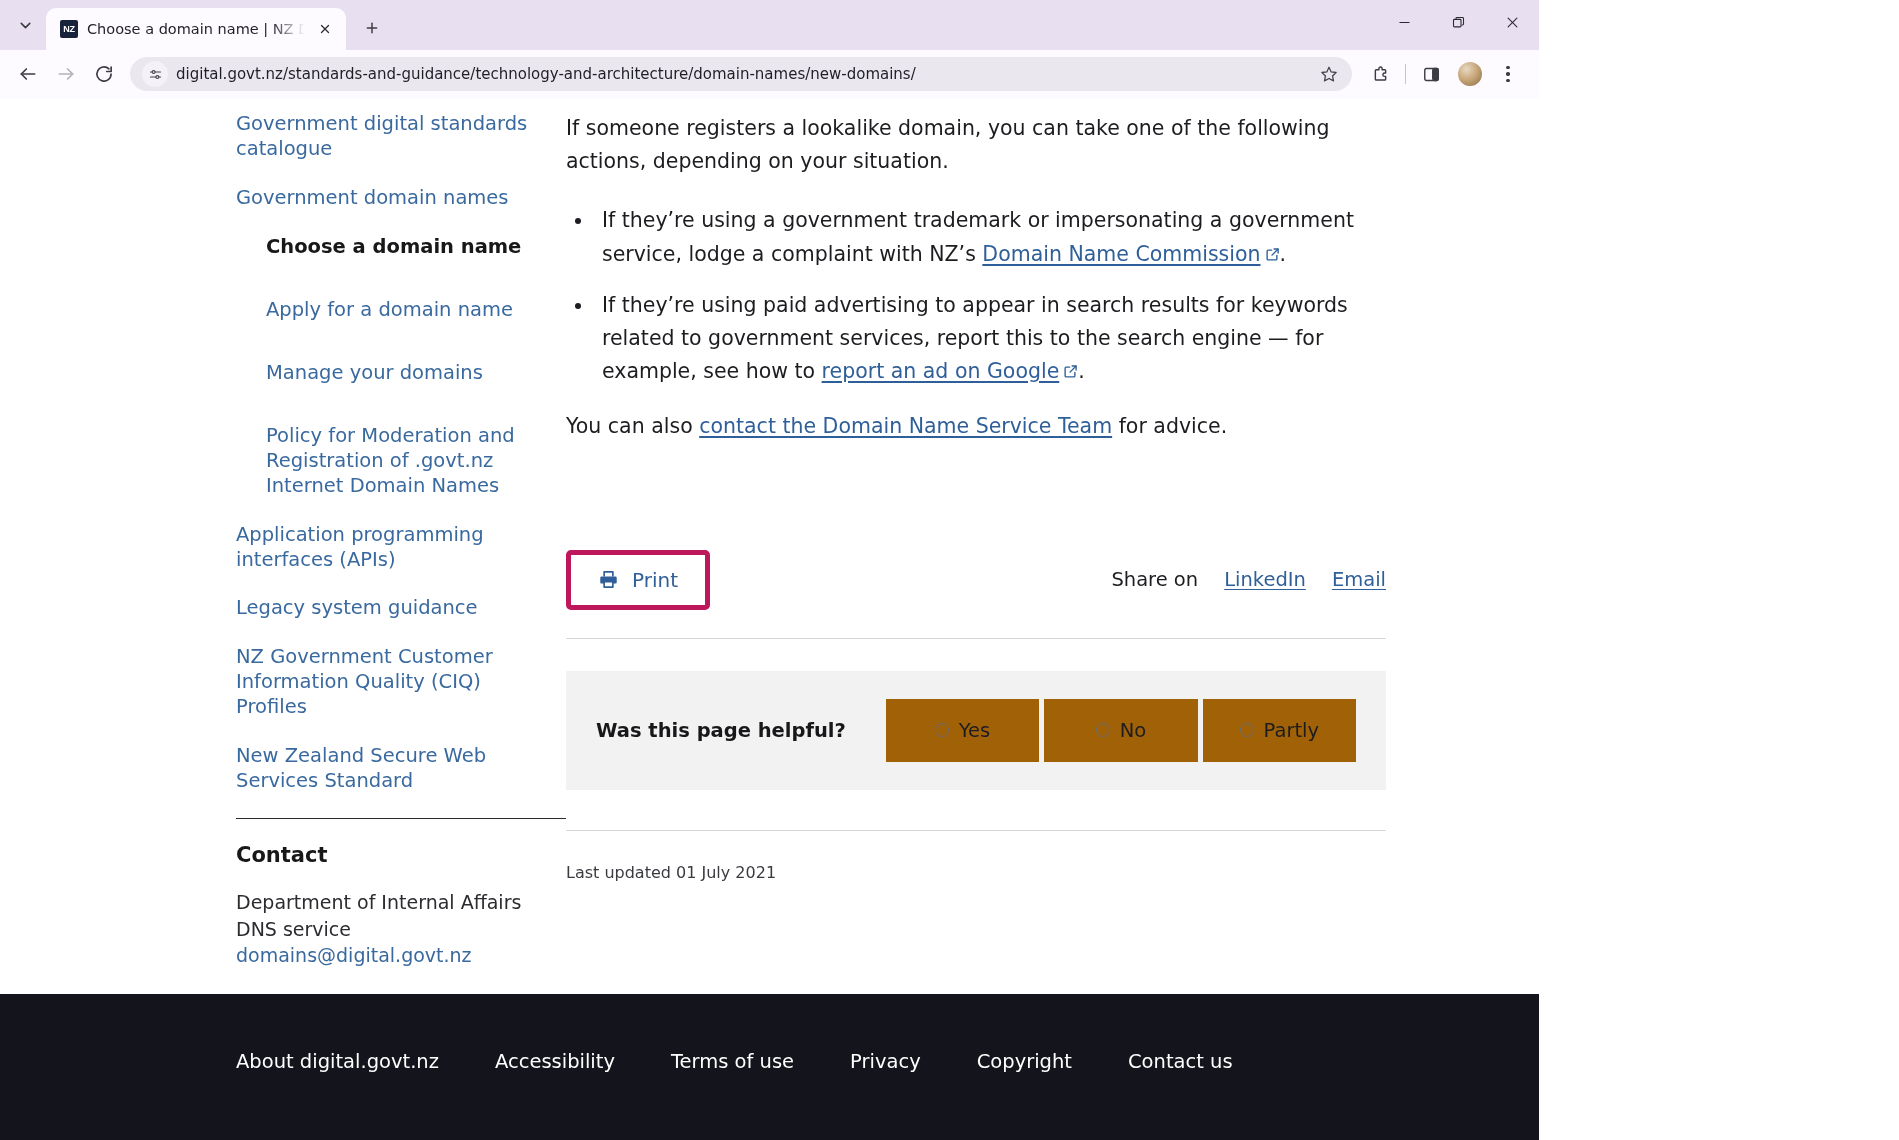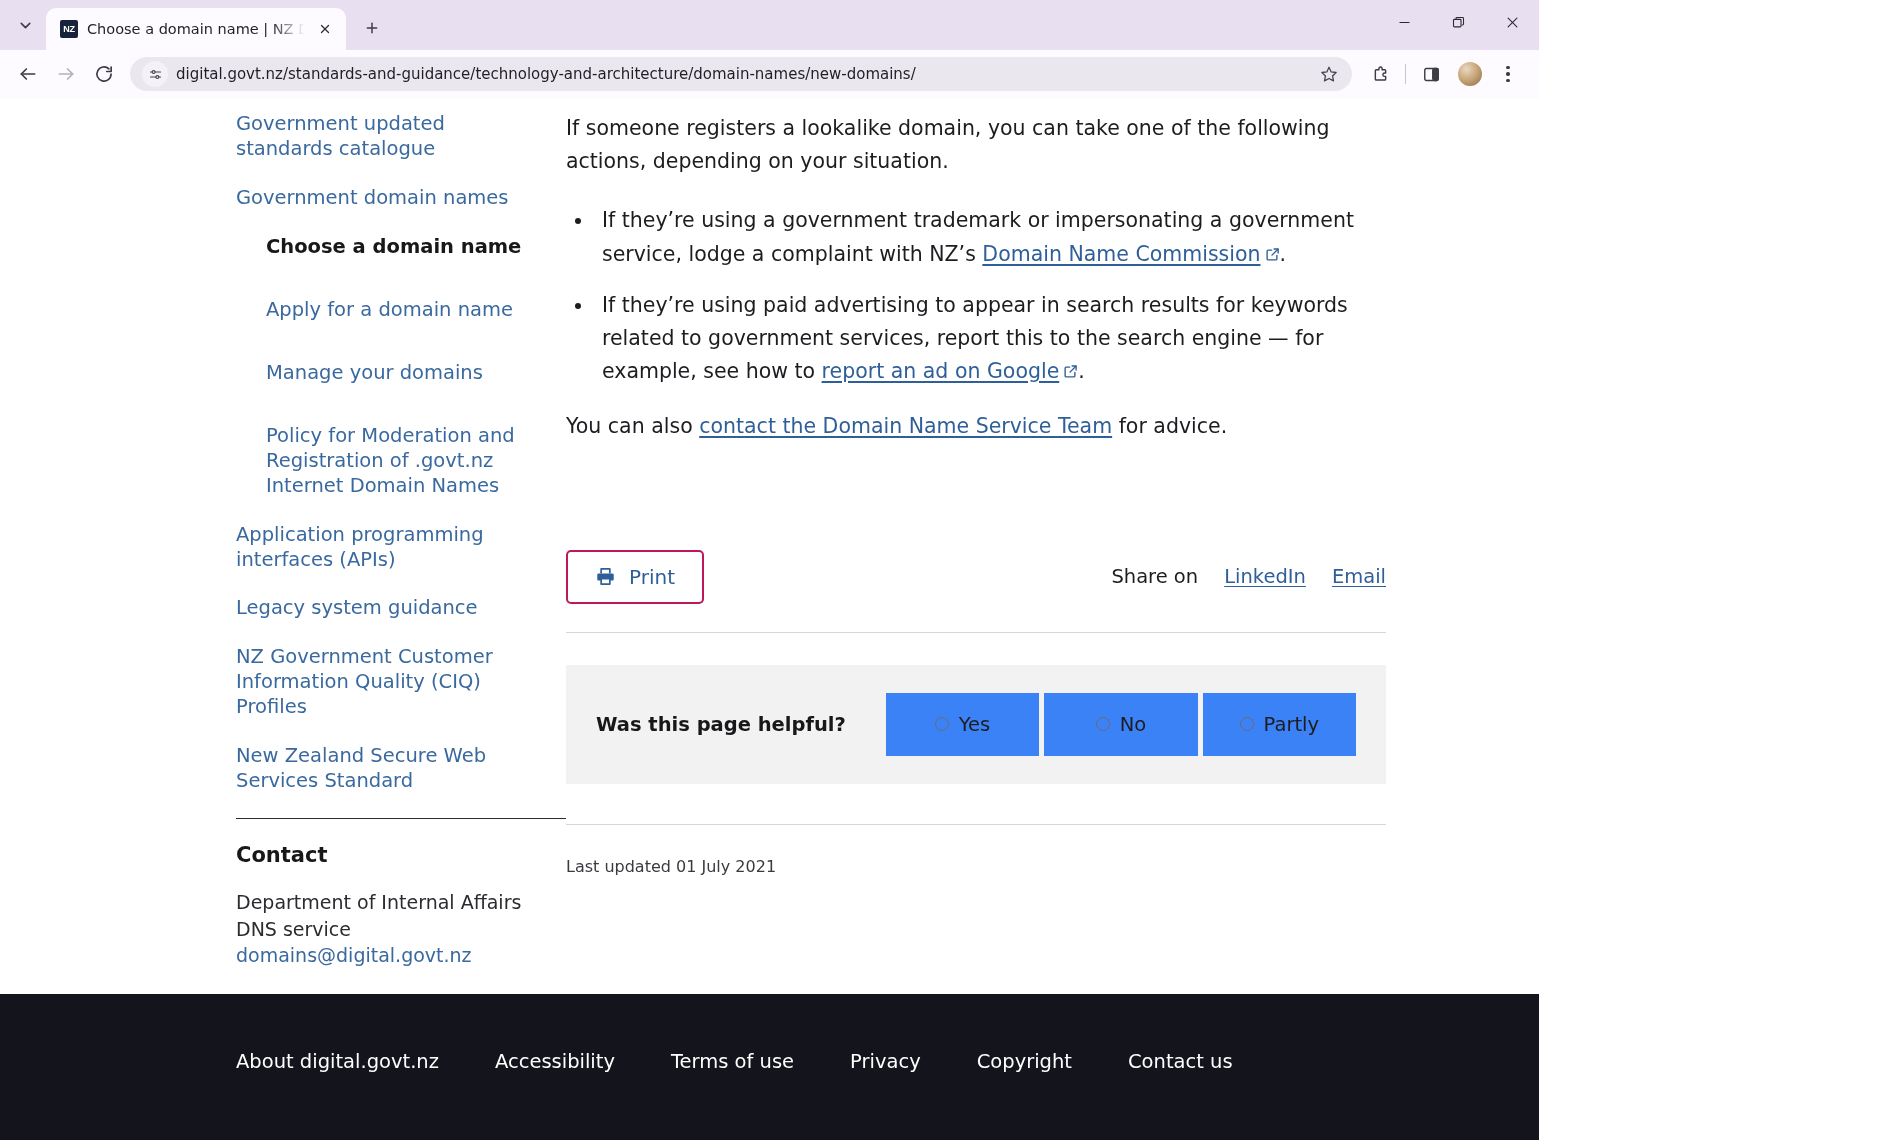--- a/index.html
+++ b/index.html
@@ -240,21 +240,21 @@
     align-items: center;
     justify-content: space-between;
     margin-top: 106px;
     padding-bottom: 28px;
     border-bottom: 1px solid #d6d6da;
   }
   .print-btn {
     display: inline-flex;
     align-items: center;
     gap: 13px;
-    border: 2px solid #be185d;
+    border: 5px solid #be185d;
     border-radius: 5px;
     padding: 13px 27px;
     background: #fff;
     cursor: pointer;
     font-size: 20px;
     color: #2f5f99;
     font-family: "DejaVu Sans", sans-serif;
   }
   .print-btn svg { width: 21px; height: 21px; }
   .share-wrap { display: flex; align-items: center; gap: 26px; font-size: 19.5px; }
@@ -266,21 +266,21 @@
     background: #f2f2f3;
     padding: 28px 30px;
     display: flex;
     align-items: center;
     gap: 40px;
   }
   .helpful-q { font-size: 19.5px; font-weight: bold; color: #18181a; white-space: nowrap; }
   .opts { display: flex; gap: 5px; flex: 1; }
   .opt {
     flex: 1;
-    background: #3b82f6;
+    background: #a16207;
     padding: 20px 10px;
     display: flex;
     align-items: center;
     justify-content: center;
     gap: 10px;
     cursor: pointer;
     font-size: 19.5px;
     color: #1d1d21;
   }
   .radio {
@@ -420,21 +420,21 @@
         <i></i>
         <i></i>
     </div>
   </div>
 
   <div class="viewport">
 
     <div class="page-body">
 
       <aside class="sidebar">
-        <a class="nav-link">Government updated standards catalogue</a>
+        <a class="nav-link">Government digital standards catalogue</a>
         <a class="nav-link">Government domain names</a>
         <a class="nav-link current">Choose a domain name</a>
         <a class="nav-link indent">Apply for a domain name</a>
         <a class="nav-link indent">Manage your domains</a>
         <a class="nav-link indent">Policy for Moderation and Registration of .govt.nz Internet Domain Names</a>
         <a class="nav-link">Application programming interfaces (APIs)</a>
         <a class="nav-link">Legacy system guidance</a>
         <a class="nav-link">NZ Government Customer Information Quality (CIQ) Profiles</a>
         <a class="nav-link">New Zealand Secure Web Services Standard</a>
 

